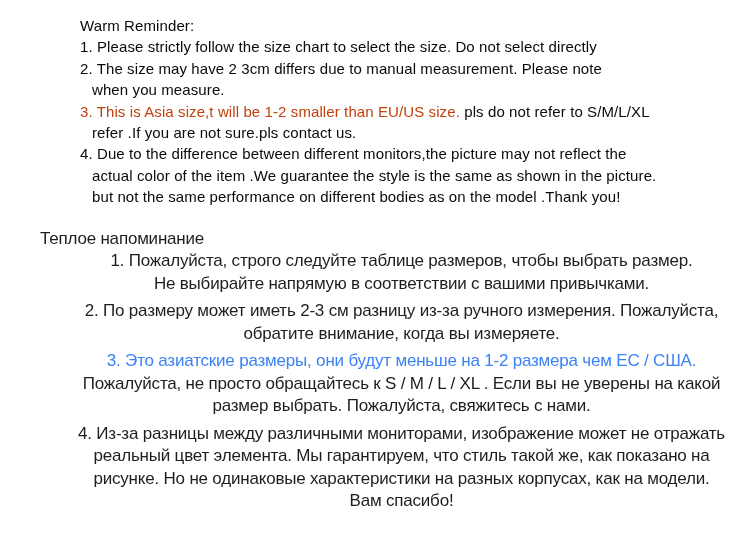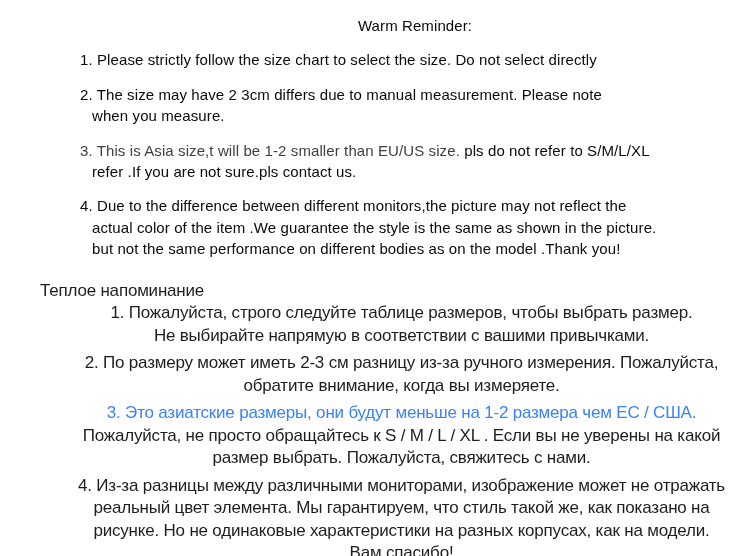--- a/index.html
+++ b/index.html
@@ -14,24 +14,24 @@
 
   
   .en-section {
     padding: 15px 0 0 68px;
     color: #0a0a0a;
     font-size: 15px;
     line-height: 21.4px;
     letter-spacing: 0.1px;
     white-space: nowrap;
   }
-  .en-title { margin-left: 12px; text-align: center; }
-  .en-first { margin-left: 12px; margin-top: 13px; }  
+  .en-title { margin-left: 12px; }
+  .en-first { margin-left: 12px; }  
   .en-cont  { margin-left: 24px; }  
-  .en-red   { color: #404040; }
+  .en-red   { color: #c2410c; }
 
   
   .ru-section {
     margin-top: 20px;
     padding-left: 40px;
     color: #1e1e1e;
     font-size: 17px;
     line-height: 22.5px;
     letter-spacing: -0.2px;
     white-space: nowrap;

